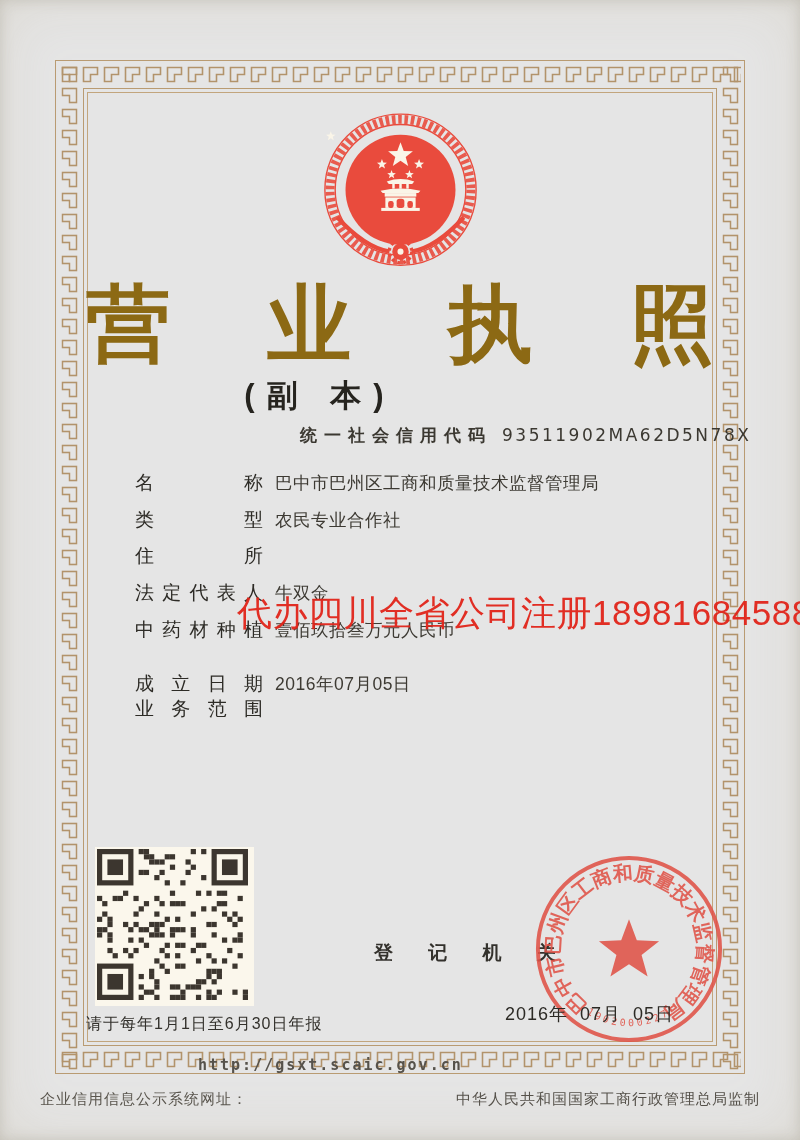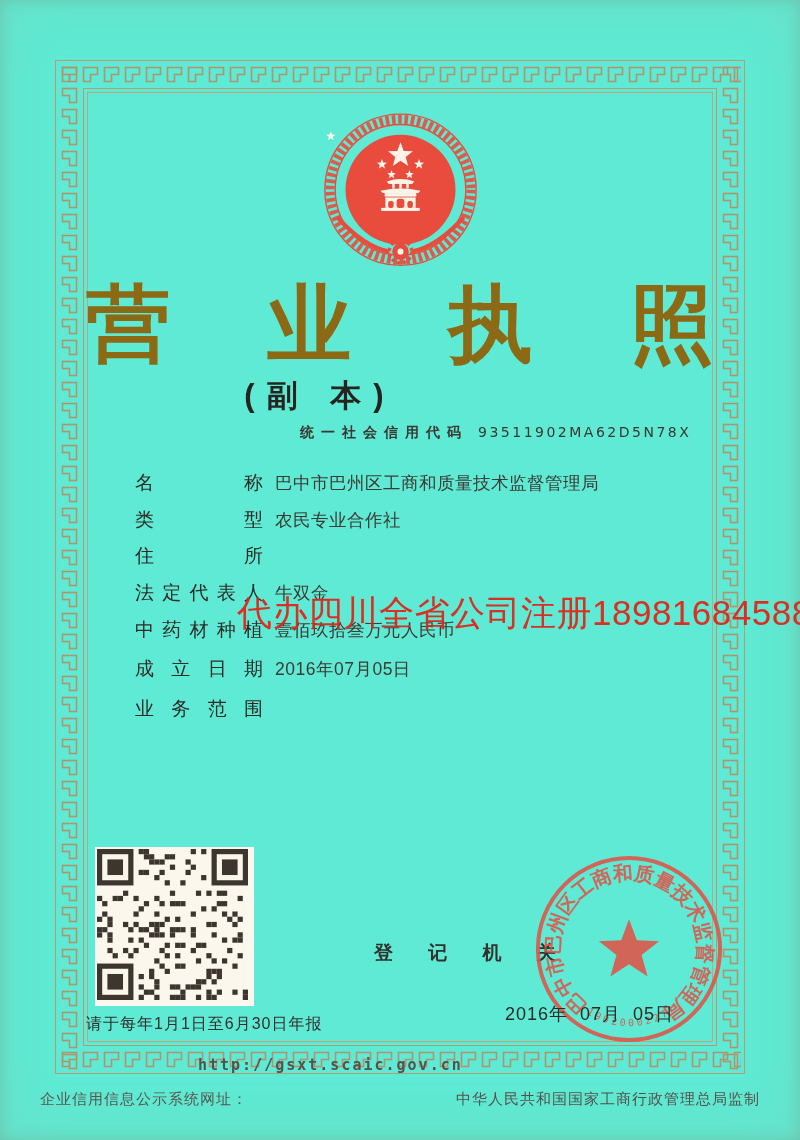--- a/index.html
+++ b/index.html
@@ -1,21 +1,21 @@
 <!DOCTYPE html>
 <html><head>
 <meta charset="utf-8">
 <style>
   html,body{margin:0;padding:0;}
   body{
     width:800px;height:1140px;position:relative;overflow:hidden;
     background:linear-gradient(135deg,#fbfaf6 0%,#faf7ee 40%,#f7f3e6 100%);
     font-family:"Liberation Sans","DejaVu Sans",sans-serif;
   }
-  .page{position:absolute;inset:0;background:#5eead4;box-shadow:inset 0 0 60px rgba(180,160,120,.18);}
+  .page{position:absolute;inset:0;background:#e5e5e5;box-shadow:inset 0 0 60px rgba(180,160,120,.18);}
   .page-edge{position:absolute;inset:0;box-shadow:inset 0 0 14px rgba(120,110,90,.25);}
 
   
   .frame{position:absolute;left:55px;top:60px;width:690px;height:1014px;
          border:1px solid #b99b72;box-sizing:border-box;background:transparent;}
   .frame-inner{position:absolute;inset:27px;border:1px solid #b99b72;}
   .frame-inner::before{content:'';position:absolute;inset:3px;border:1px solid #c2a57d;}
   .band{position:absolute;color:#b2936b;}
   .band.top{left:3px;top:3px;right:3px;height:21px;}
   .band.bottom{left:3px;bottom:3px;right:3px;height:21px;}
@@ -25,21 +25,21 @@
 
   
   .emblem{position:absolute;left:318px;top:110px;width:165px;height:165px;}
 
   
   .title{position:absolute;left:0;top:268px;width:800px;text-align:center;
          font-size:84px;font-weight:bold;color:#8c6914;letter-spacing:34px;text-indent:34px;
          font-family:"DejaVu Sans","Liberation Sans",sans-serif;}
   .subtitle{position:absolute;left:0;top:375px;width:640px;text-align:center;
             font-size:31px;font-weight:bold;color:#26241f;letter-spacing:12px;}
-  .credit-line{position:absolute;left:300px;top:424px;font-size:14px;color:#3b3831;white-space:nowrap;}
+  .credit-line{position:absolute;left:300px;top:424px;font-size:17px;color:#3b3831;white-space:nowrap;}
   .credit-label{font-weight:bold;letter-spacing:7px;margin-right:10px;}
   .credit-code{letter-spacing:2.5px;font-family:"DejaVu Sans","Liberation Sans",sans-serif;}
 
   
   .fields{position:absolute;left:135px;top:470px;width:580px;}
   .row{position:absolute;left:0;display:flex;gap:12px;align-items:flex-start;width:580px;}
   .flabel{width:128px;flex:0 0 128px;font-weight:normal;font-size:19px;color:#2d2b26;
           text-align:justify;text-align-last:justify;}
   .fvalue{font-size:17.5px;color:#3d3a33;line-height:27px;letter-spacing:.5px;}
 
@@ -158,21 +158,21 @@
       <div class="flabel">住所</div>
     </div>
     <div class="row" style="top:110px">
       <div class="flabel">法定代表人</div>
       <div class="fvalue">牛双金</div>
     </div>
     <div class="row" style="top:147px">
       <div class="flabel">中药材种植</div>
       <div class="fvalue">壹佰玖拾叁万元人民币</div>
     </div>
-    <div class="row" style="top:186px">
+    <div class="row" style="top:201px">
       <div class="flabel">成立日期</div>
       <div class="fvalue">2016年07月05日</div>
     </div>
     <div class="row" style="top:226px">
       <div class="flabel">业务范围</div>
     </div>
   </div>
 
   <div class="watermark">代办四川全省公司注册18981684588</div>
 

